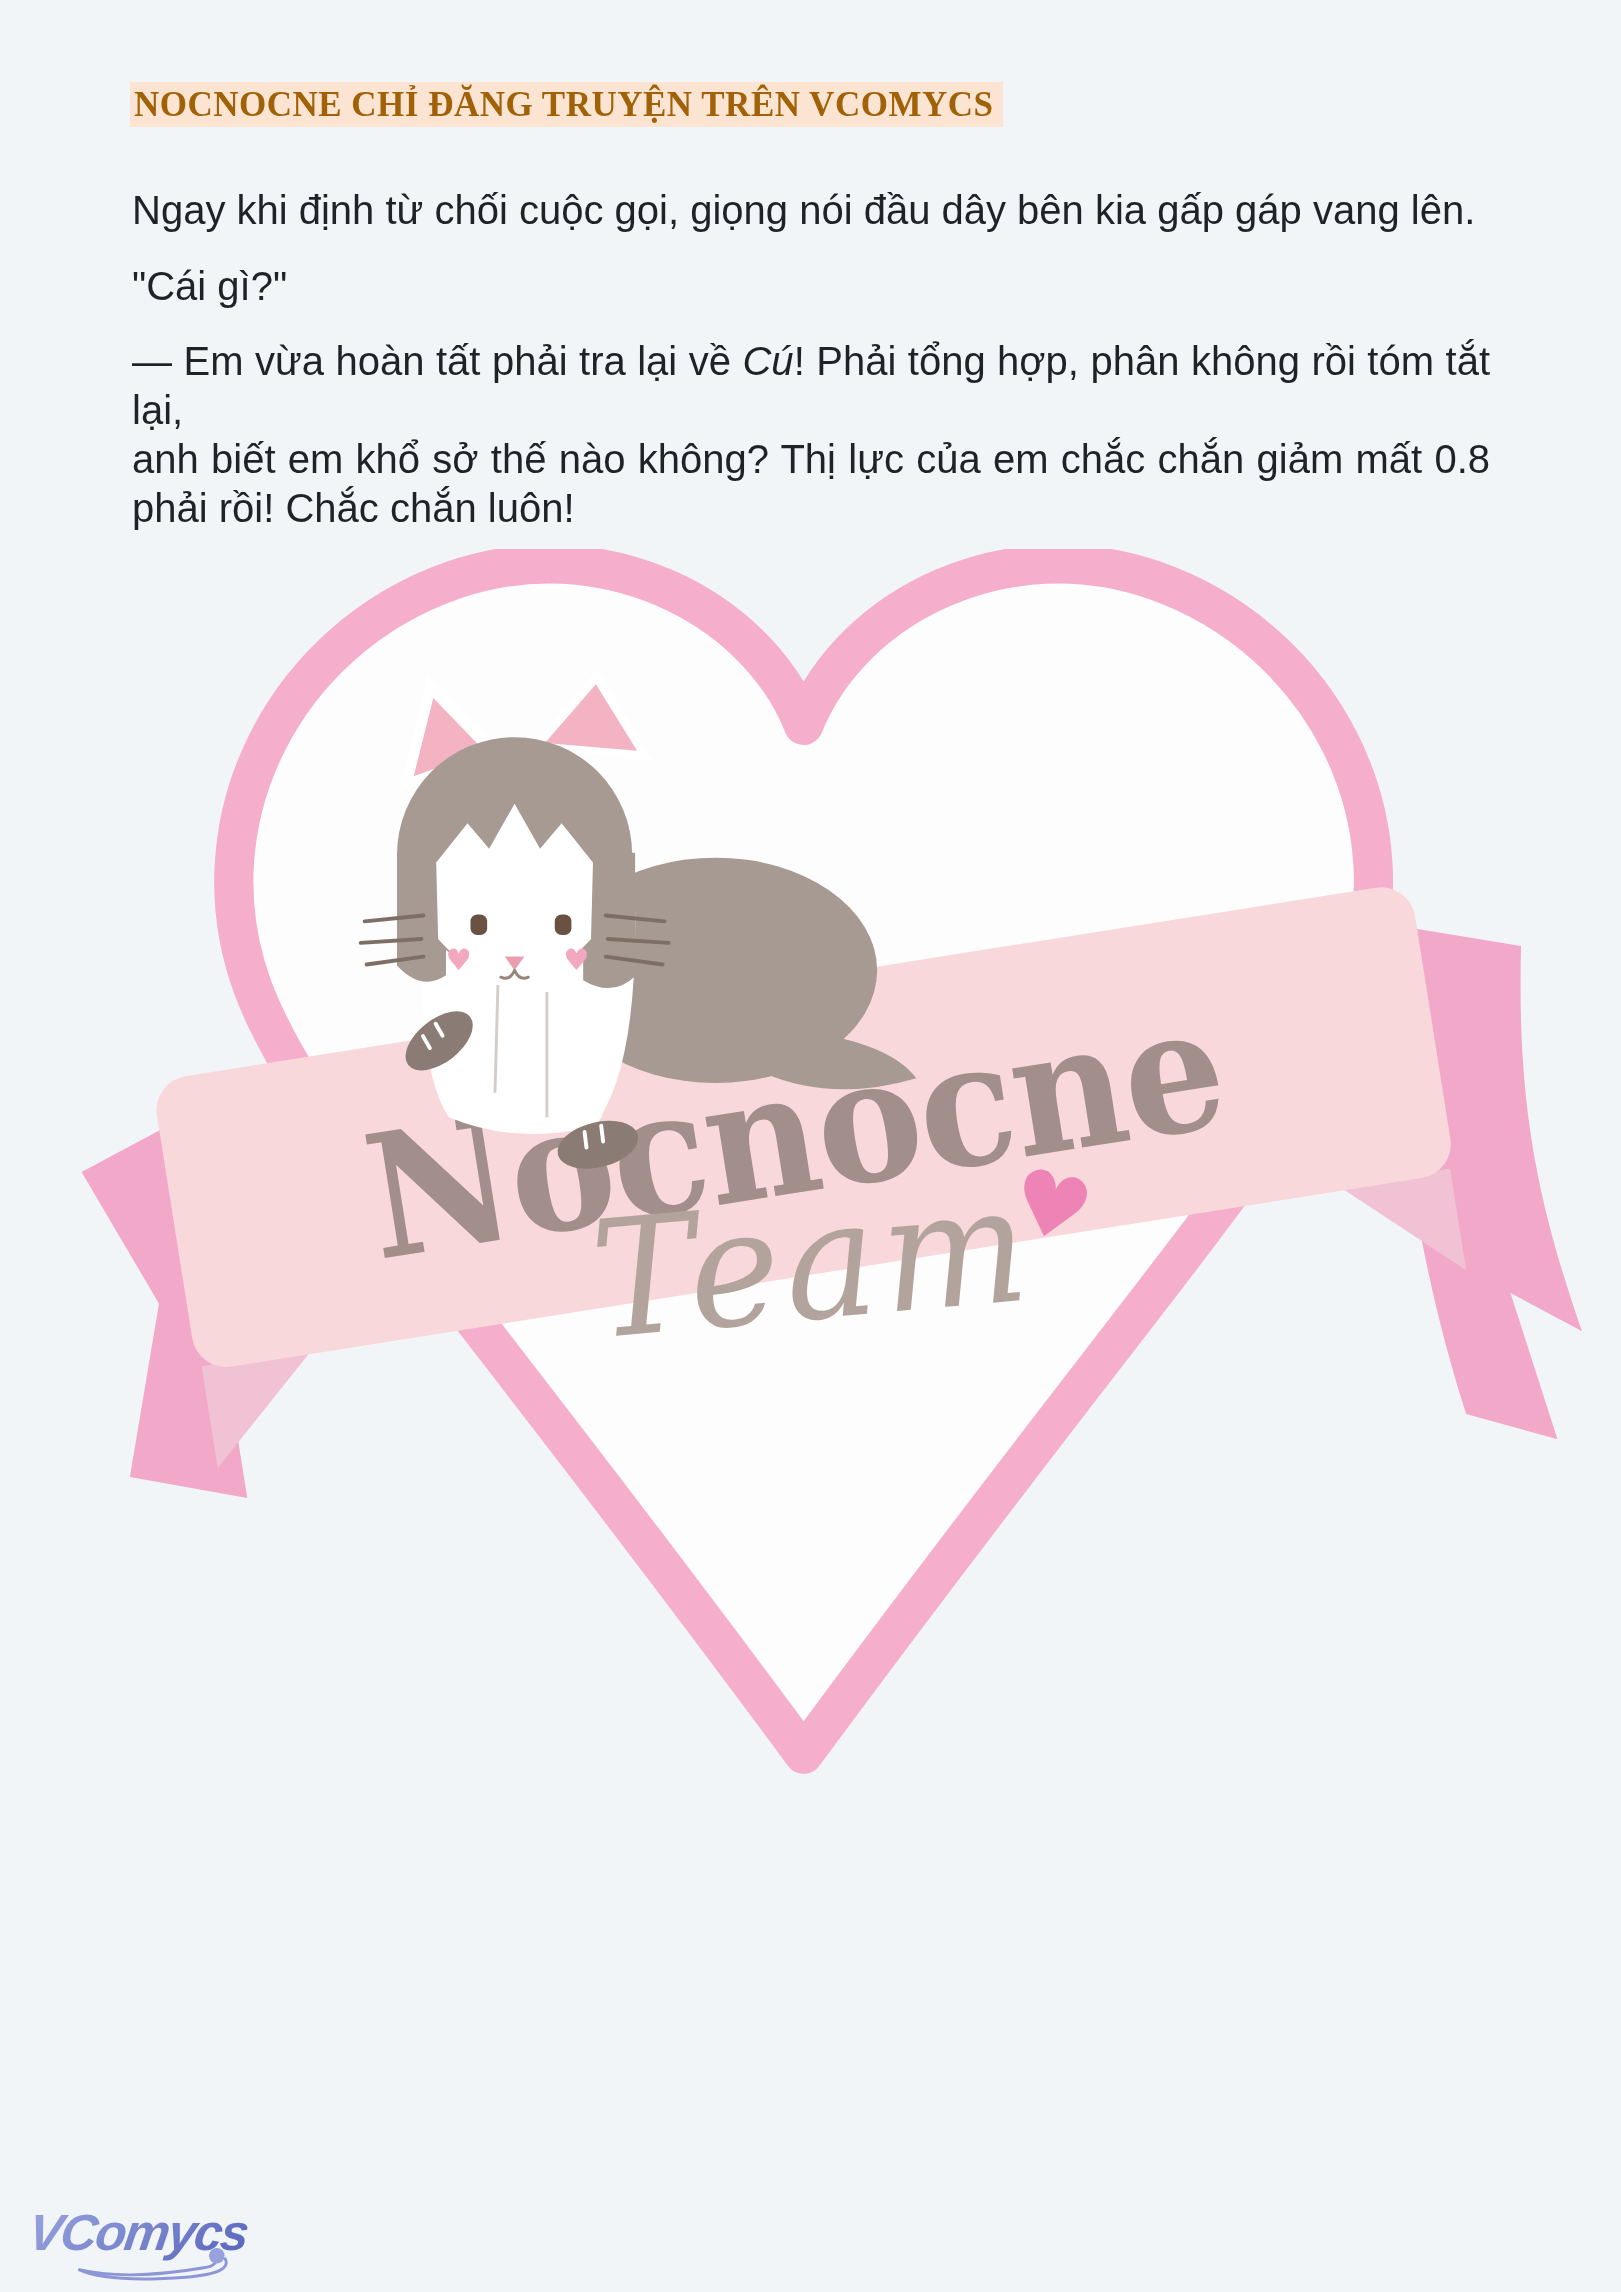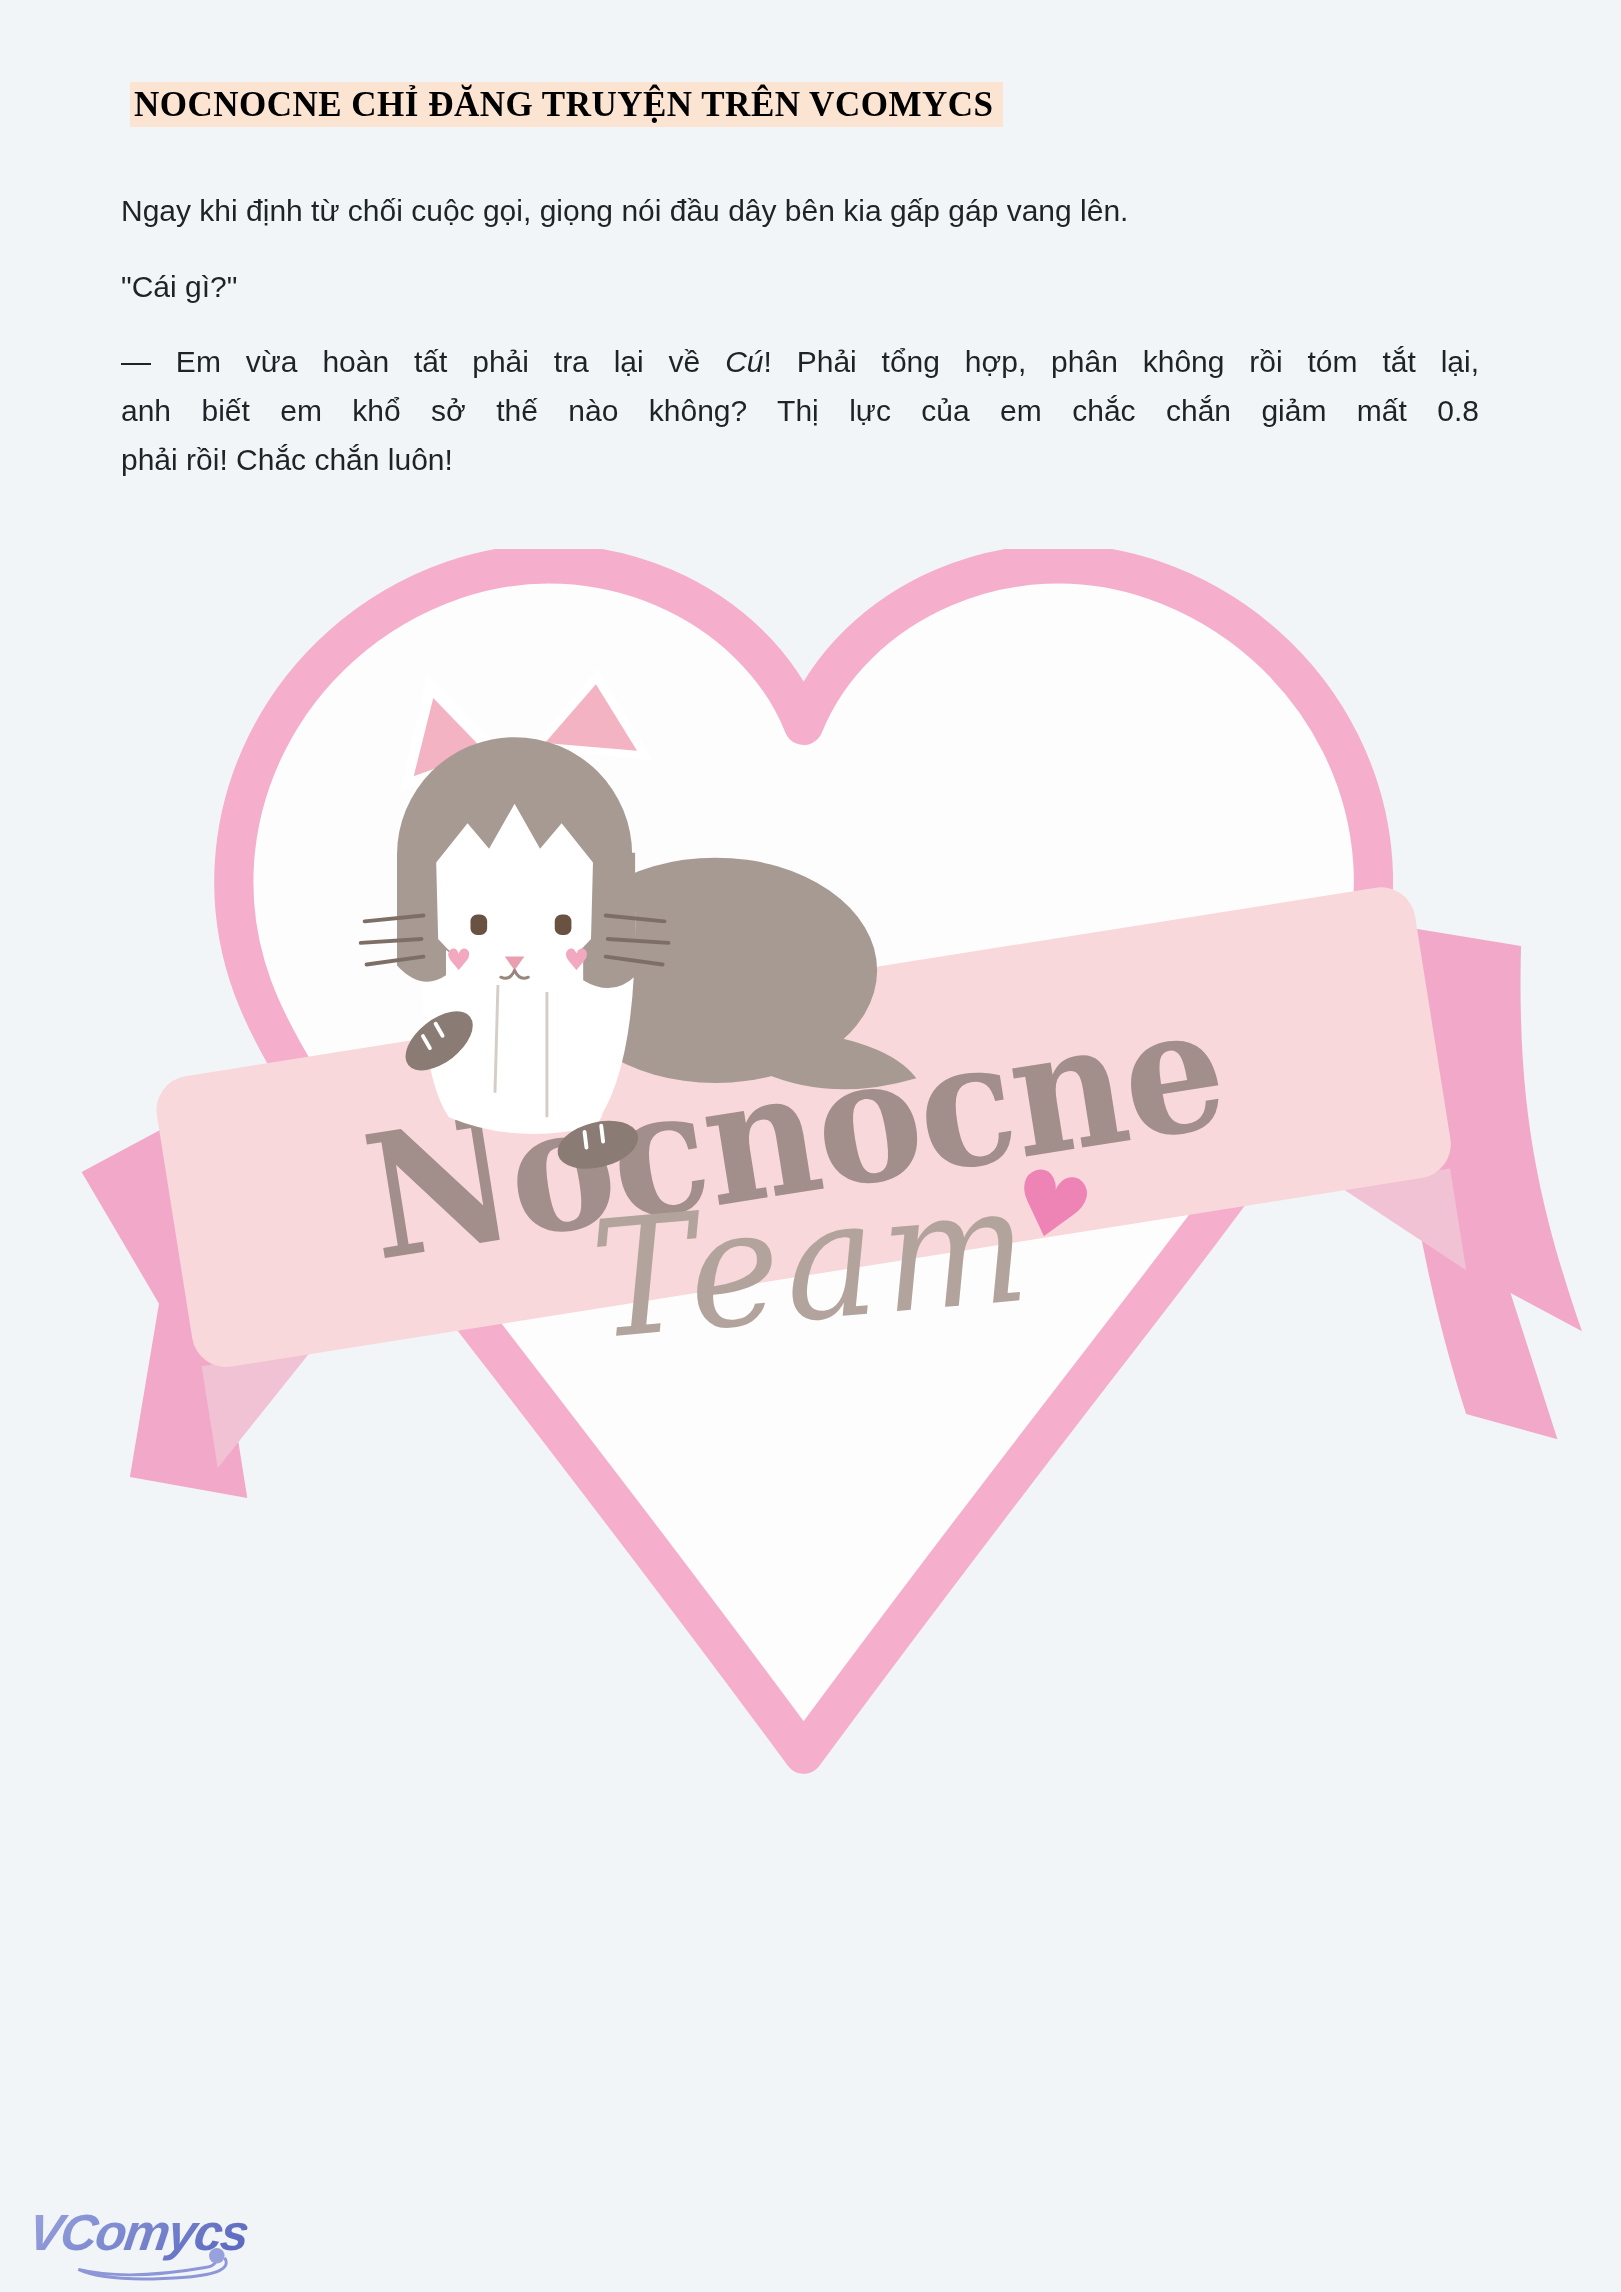--- a/index.html
+++ b/index.html
@@ -8,33 +8,33 @@
     position:relative;overflow:hidden;
     background:#f2f5f8;
     font-family:"Liberation Sans", sans-serif;
     color:#1f2328;
   }
   
   .notice{
     position:absolute;left:130px;top:82px;
     display:inline-block;
     background:#fbe4d2;
-    color:#000000;
+    color:#a16207;
     font-family:"Liberation Serif", serif;
     font-weight:bold;
     font-size:35px;
     line-height:43px;
     padding:1px 9.8px 1px 3.9px;
     letter-spacing:0.5px;
     white-space:nowrap;
   }
   
   .story{
-    position:absolute;left:121px;top:186px;width:1358px;
-    font-size:30px;line-height:49px;
+    position:absolute;left:132px;top:186px;width:1358px;
+    font-size:40px;line-height:49px;
   }
   .story p{margin:0 0 26.5px 0;}
   .story .line{white-space:nowrap;}
   .story .just{text-align:justify;text-align-last:justify;white-space:normal;}
   .italic{font-style:italic;}
   
   .logo-svg{position:absolute;left:0;top:549px;}
   
   .watermark{
     position:absolute;left:29px;top:2203px;width:274px;height:88px;

